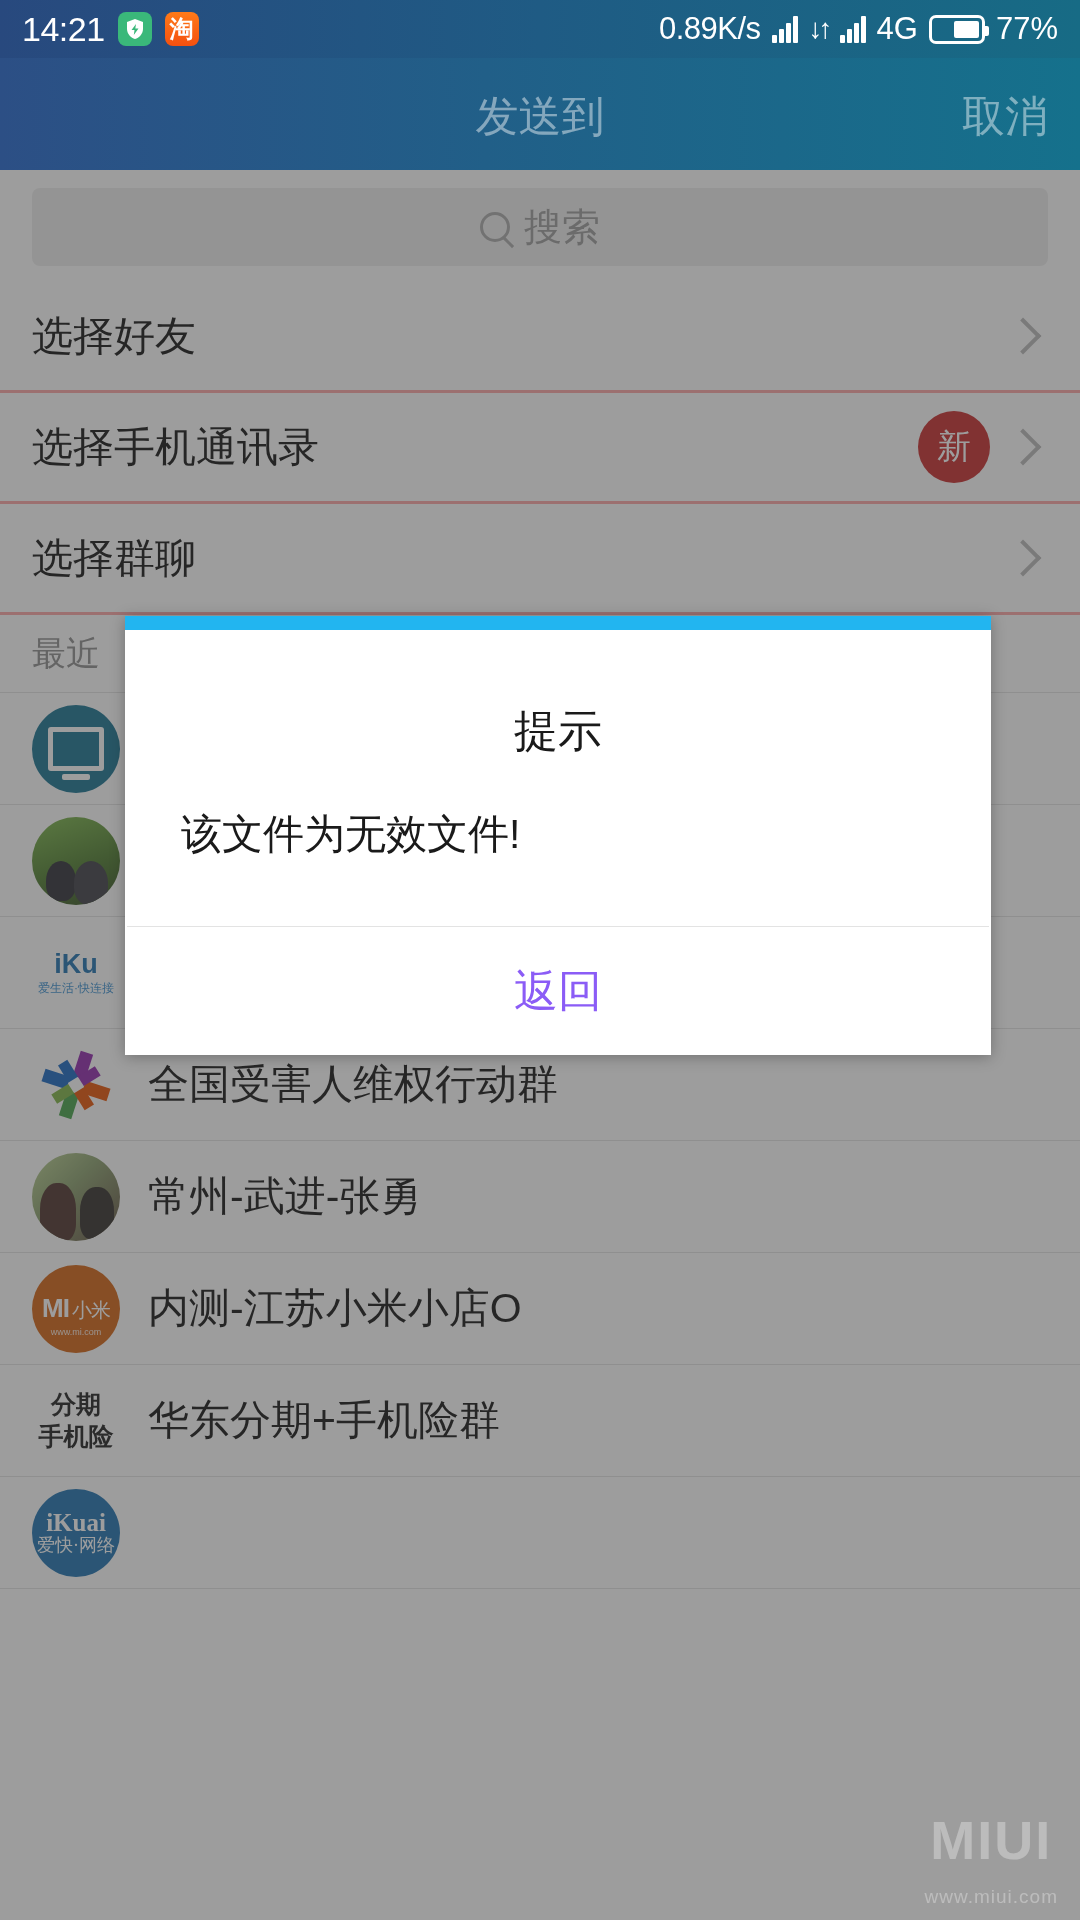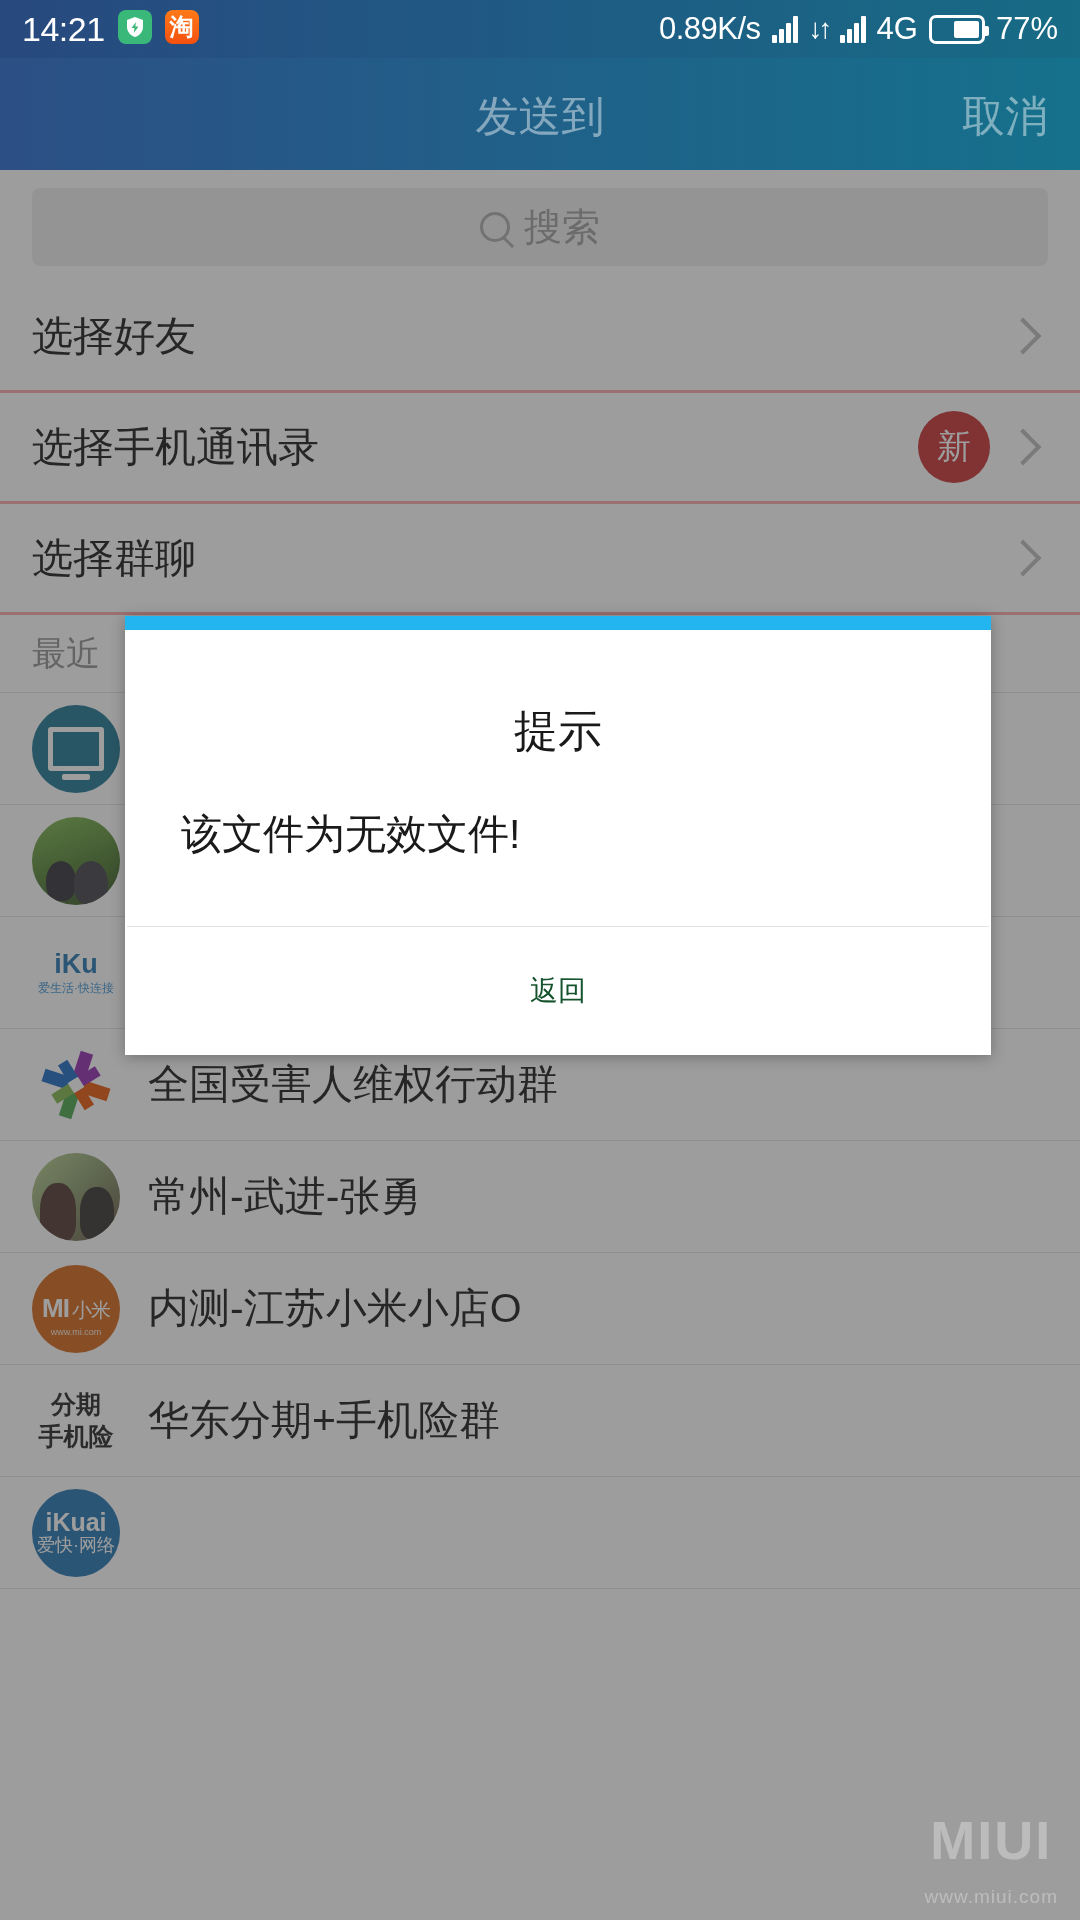--- a/index.html
+++ b/index.html
@@ -34,21 +34,21 @@
     background: linear-gradient(90deg, #28497e 0%, #1f5b84 50%, #176b85 100%);
     display: flex;
     align-items: center;
     padding: 0 22px;
     box-sizing: border-box;
     color: #ffffff;
     z-index: 5;
   }
   #status-left {
     display: flex;
-    align-items: flex-start;
+    align-items: center;
     gap: 13px;
   }
   .status-clock {
     font-size: 34px;
     letter-spacing: -0.5px;
     color: #ffffff;
   }
   .app-badge {
     width: 34px;
     height: 34px;
@@ -361,20 +361,21 @@
     flex-direction: column;
     line-height: 1.25;
     text-align: center;
   }
   .av-ikuai2 {
     background: #1a6fae;
     color: #ffffff;
     border-radius: 50%;
     flex-direction: column;
     line-height: 1.1;
+    font-family: Liberation Serif, serif;
   }
   .av-ikuai2 .k1 { font-size: 25px; font-weight: bold; }
   .av-ikuai2 .k2 { font-size: 18px; }
 
   
   #dim-overlay {
     position: absolute;
     top: 170px; left: 0;
     width: 1080px;
     height: 1750px;
@@ -433,22 +434,22 @@
   #dialog-divider {
     height: 1px;
     background: #e3e3e3;
     margin: 0 2px;
   }
   #dialog-button {
     height: 128px;
     display: flex;
     align-items: center;
     justify-content: center;
-    font-size: 28px;
-    color: #14532d;
+    font-size: 44px;
+    color: #8b5cf6;
   }
 </style>
 </head>
 <body>
 
 <div id="screen">
 
   <div id="status-bar">
     <div id="status-left">
       <span class="status-clock">14:21</span>

